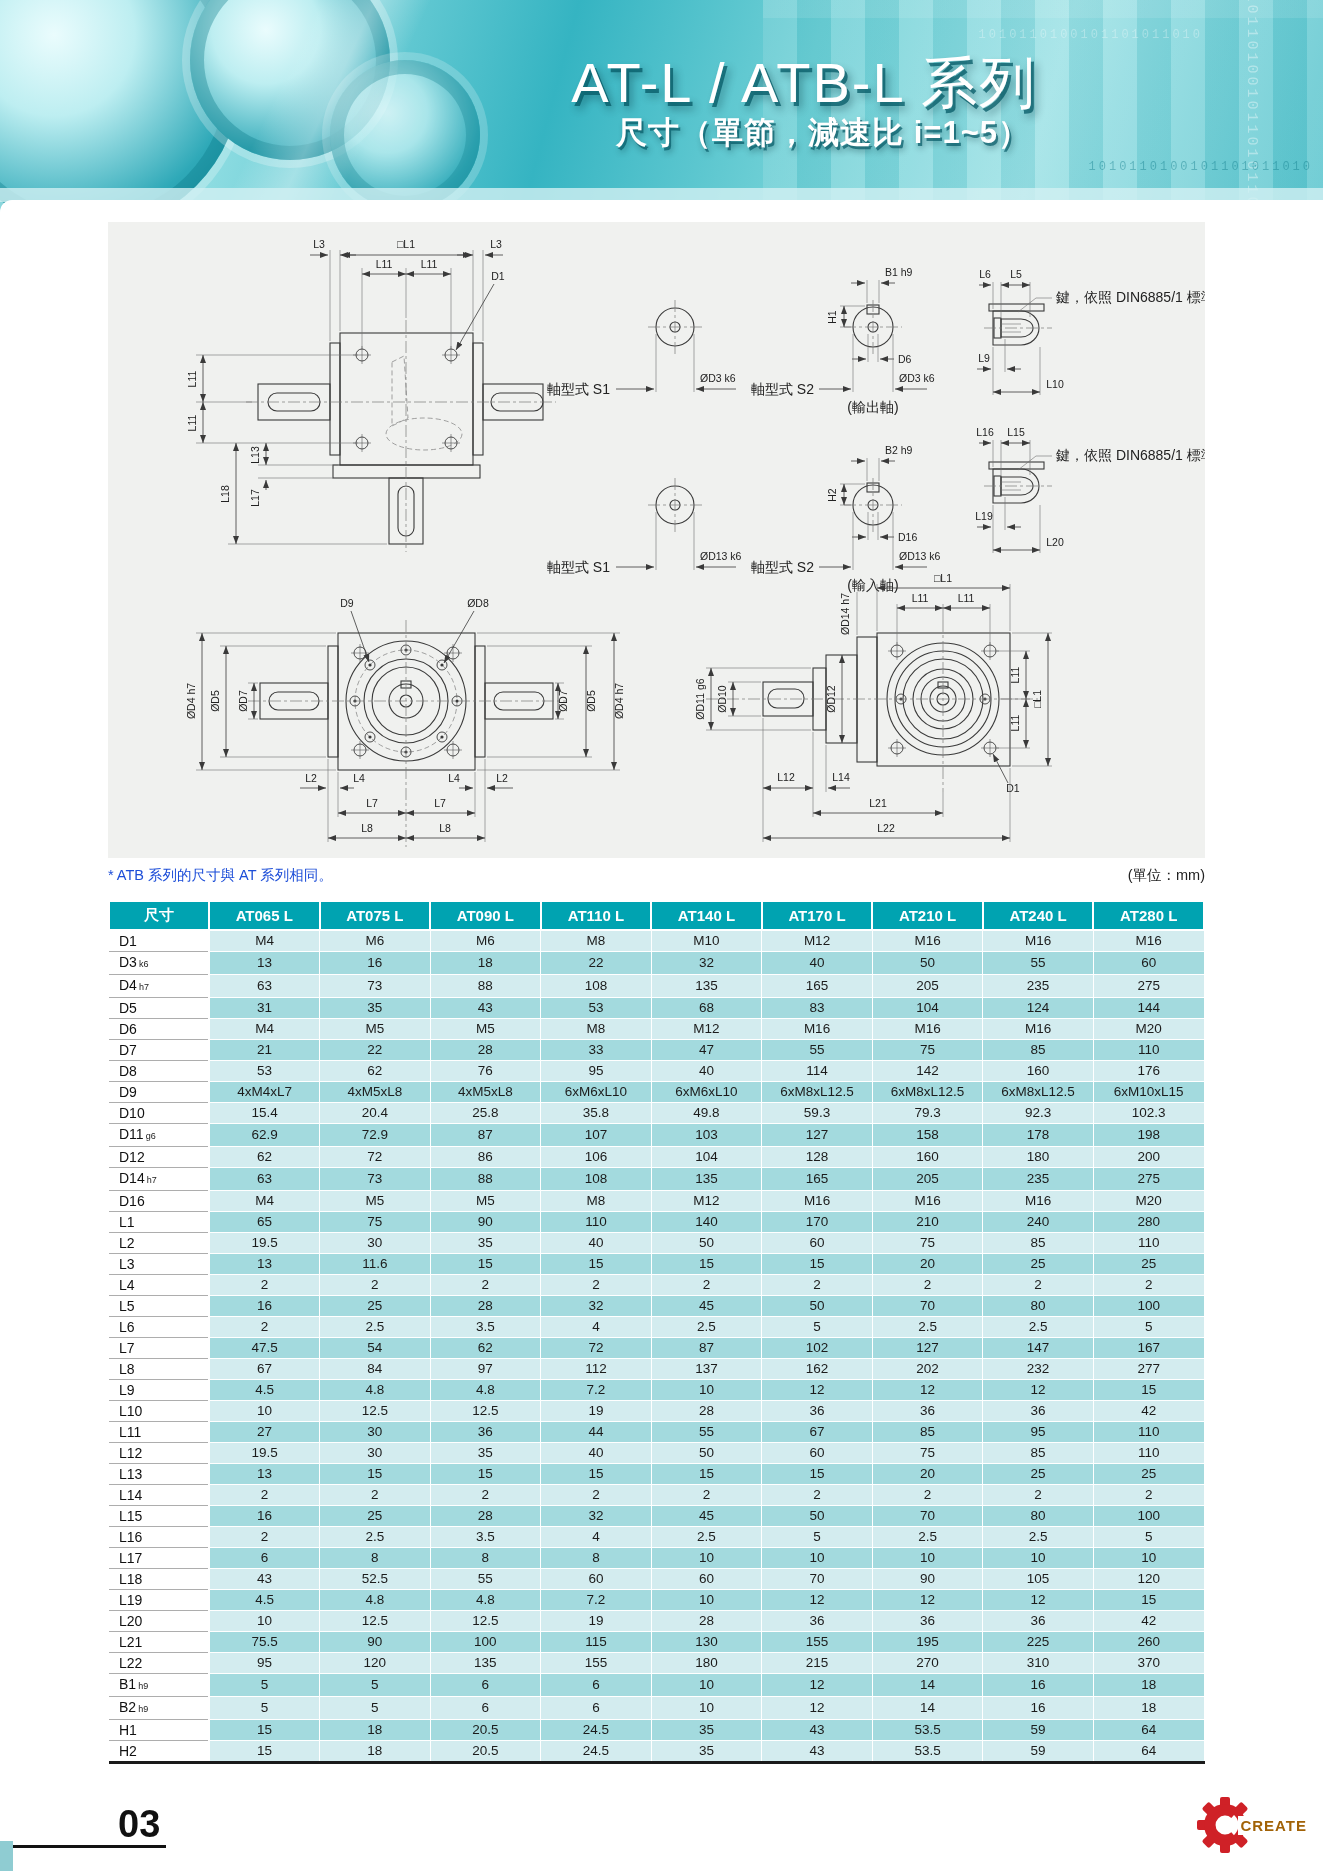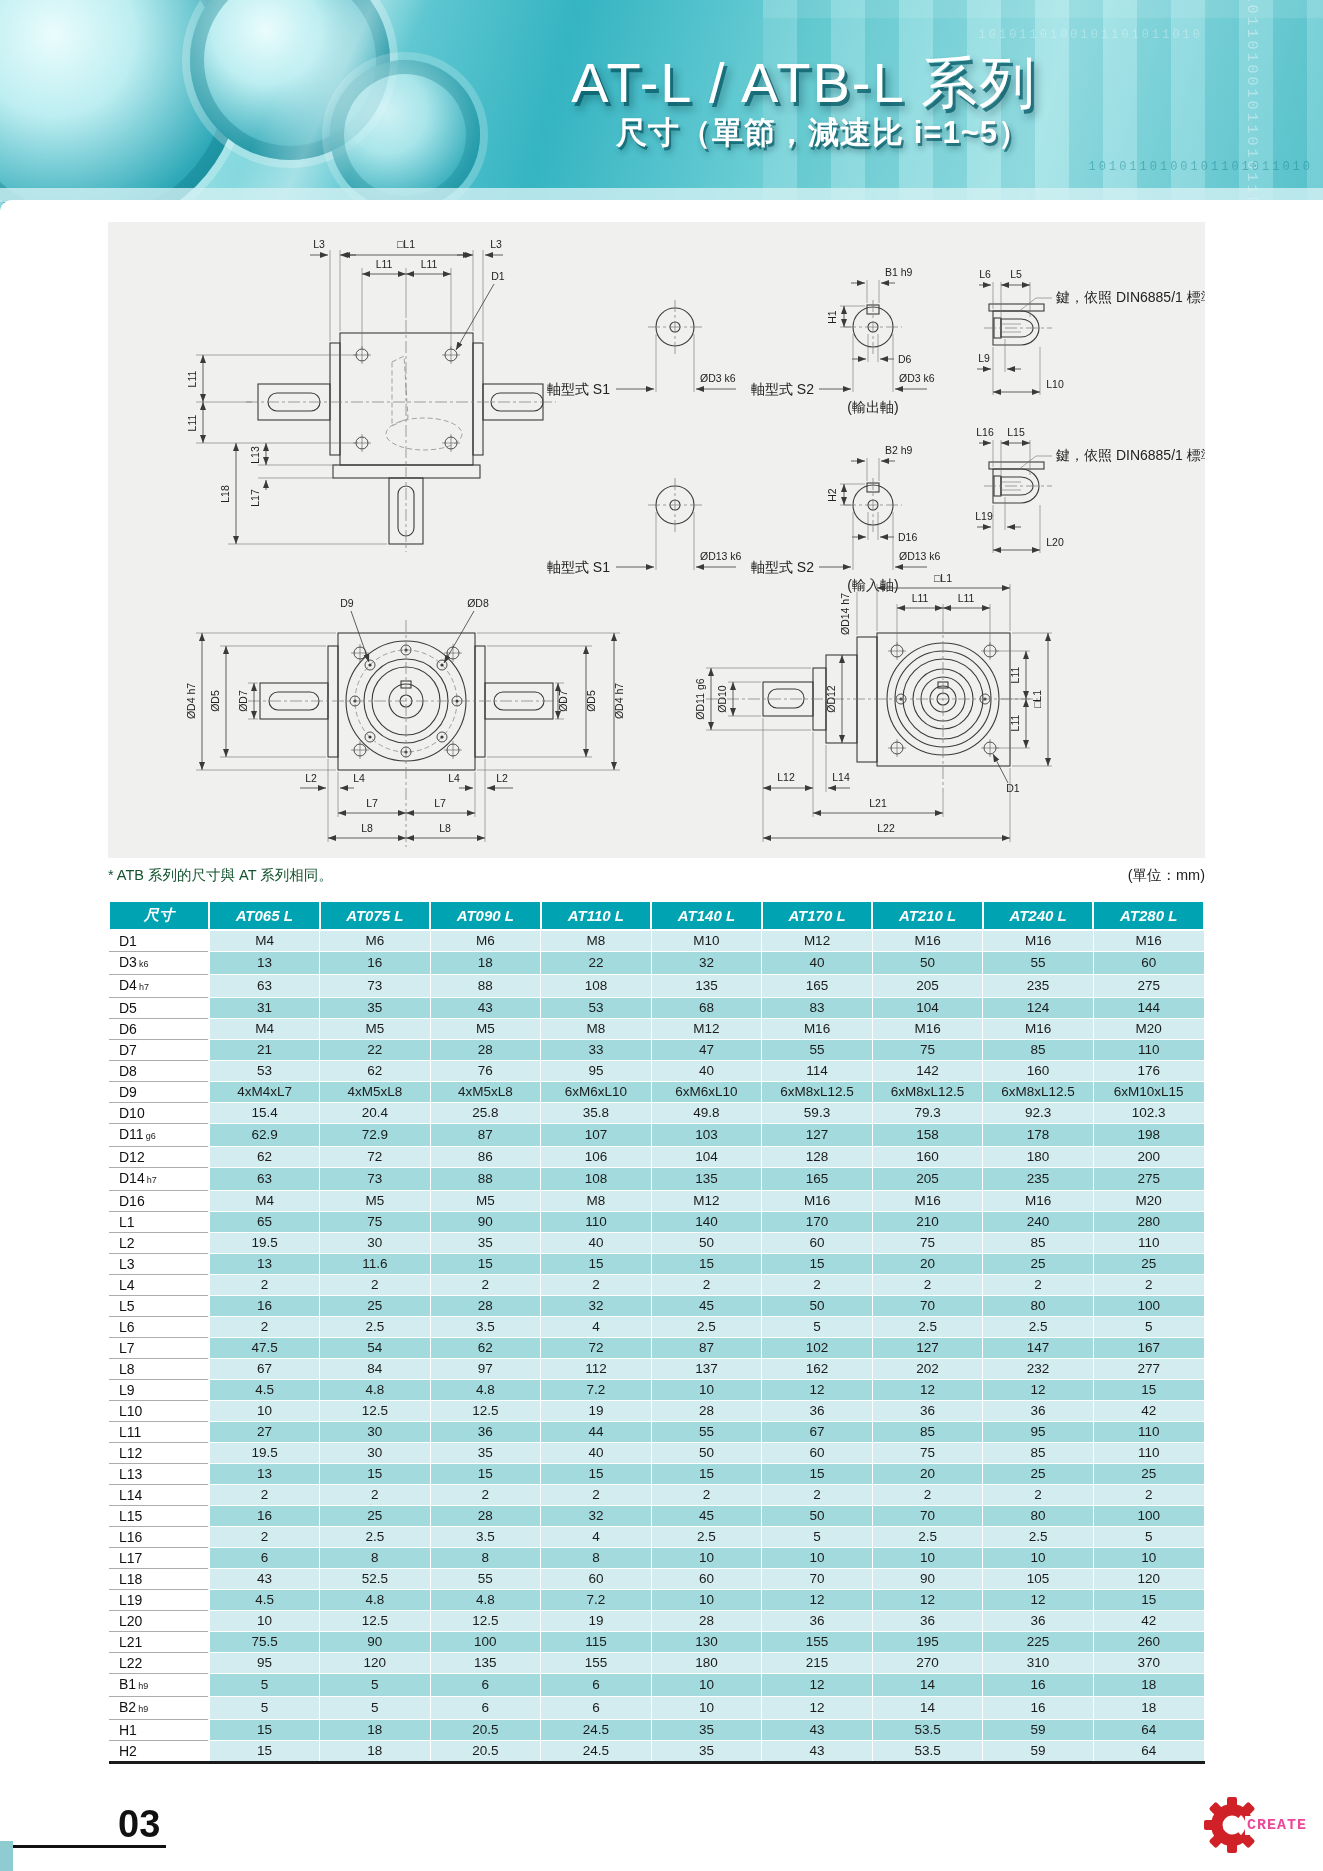--- a/index.html
+++ b/index.html
@@ -41,41 +41,41 @@
   .xl{fill:none;stroke:#6f6f6f;stroke-width:.6;}
   .cl{fill:none;stroke:#7a7a7a;stroke-width:.7;stroke-dasharray:12 3 3 3;}
   .dsh{fill:none;stroke:#8a8a8a;stroke-width:.8;stroke-dasharray:5 3;}
   .dm{fill:none;stroke:#3a3a3a;stroke-width:.8;}
   .tx{font-size:10.5px;fill:#222;text-anchor:middle;}
   .zh{font-size:14px;}
   .ta-s{text-anchor:start;}
   .ta-e{text-anchor:end;}
   
   .noterow{position:absolute;left:108px;top:866px;width:1097px;display:flex;justify-content:space-between;align-items:flex-end;}
-  .note{color:#14532d;font-size:14.5px;}
+  .note{color:#1d4ed8;font-size:14.5px;}
   .unit{color:#222;font-size:14.5px;}
   
   .spec-table{position:absolute;left:108px;top:900px;width:1097px;table-layout:fixed;
        border-collapse:collapse;border-bottom:3px solid #1a1a1a;}
   .spec-table th{background:#00a3b1;color:#fff;font-size:15px;font-weight:bold;height:27px;
-       border:2px solid #ffffff;padding:0;font-style:italic;}
+       border:2px solid #ffffff;padding:0;}
   .spec-table td{height:20px;padding:0;line-height:20px;}
   .lab{background:#ffffff;color:#111;font-size:14px;text-align:left;padding-left:10px !important;
        border-bottom:1px solid #adadad;border-right:2px solid #ffffff;}
   .sub{font-size:9px;margin-left:2px;color:#222;}
   .val{text-align:center;font-size:13.5px;color:#1c1c1c;border:1.5px solid #ffffff;}
   tbody tr:nth-child(odd) .val{background:#d3ecef;}
   tbody tr:nth-child(even) .val{background:#a3dade;}
   
   .pageno{position:absolute;left:106px;top:1803px;font-size:38px;font-weight:bold;color:#111;margin-left:12px;}
   .pageno-line{position:absolute;left:0;top:1845px;width:166px;height:2.5px;background:#111;}
   .corner-mark{position:absolute;left:0;top:1841px;width:13px;height:30px;background:#8fccd2;}
   .companyblk{position:absolute;right:14px;top:1795px;display:flex;align-items:center;}
-  .create-txt{font-size:15px;font-weight:bold;color:#ec4899;letter-spacing:1px;margin-left:-17px;
-       background:#fff;padding:1px 2px;font-family:Liberation Mono, monospace;}
+  .create-txt{font-size:15px;font-weight:bold;color:#a16207;letter-spacing:1px;margin-left:-17px;
+       background:#fff;padding:1px 2px;}
   .company-name{font-size:27px;font-weight:bold;color:#111;margin-left:6px;letter-spacing:1px;white-space:nowrap;}
 </style>
 </head>
 <body>
 
 <div class="page">
 
   <div class="hdr">
     <div class="mosaic"></div>
     <div class="gearimg g1"></div>

